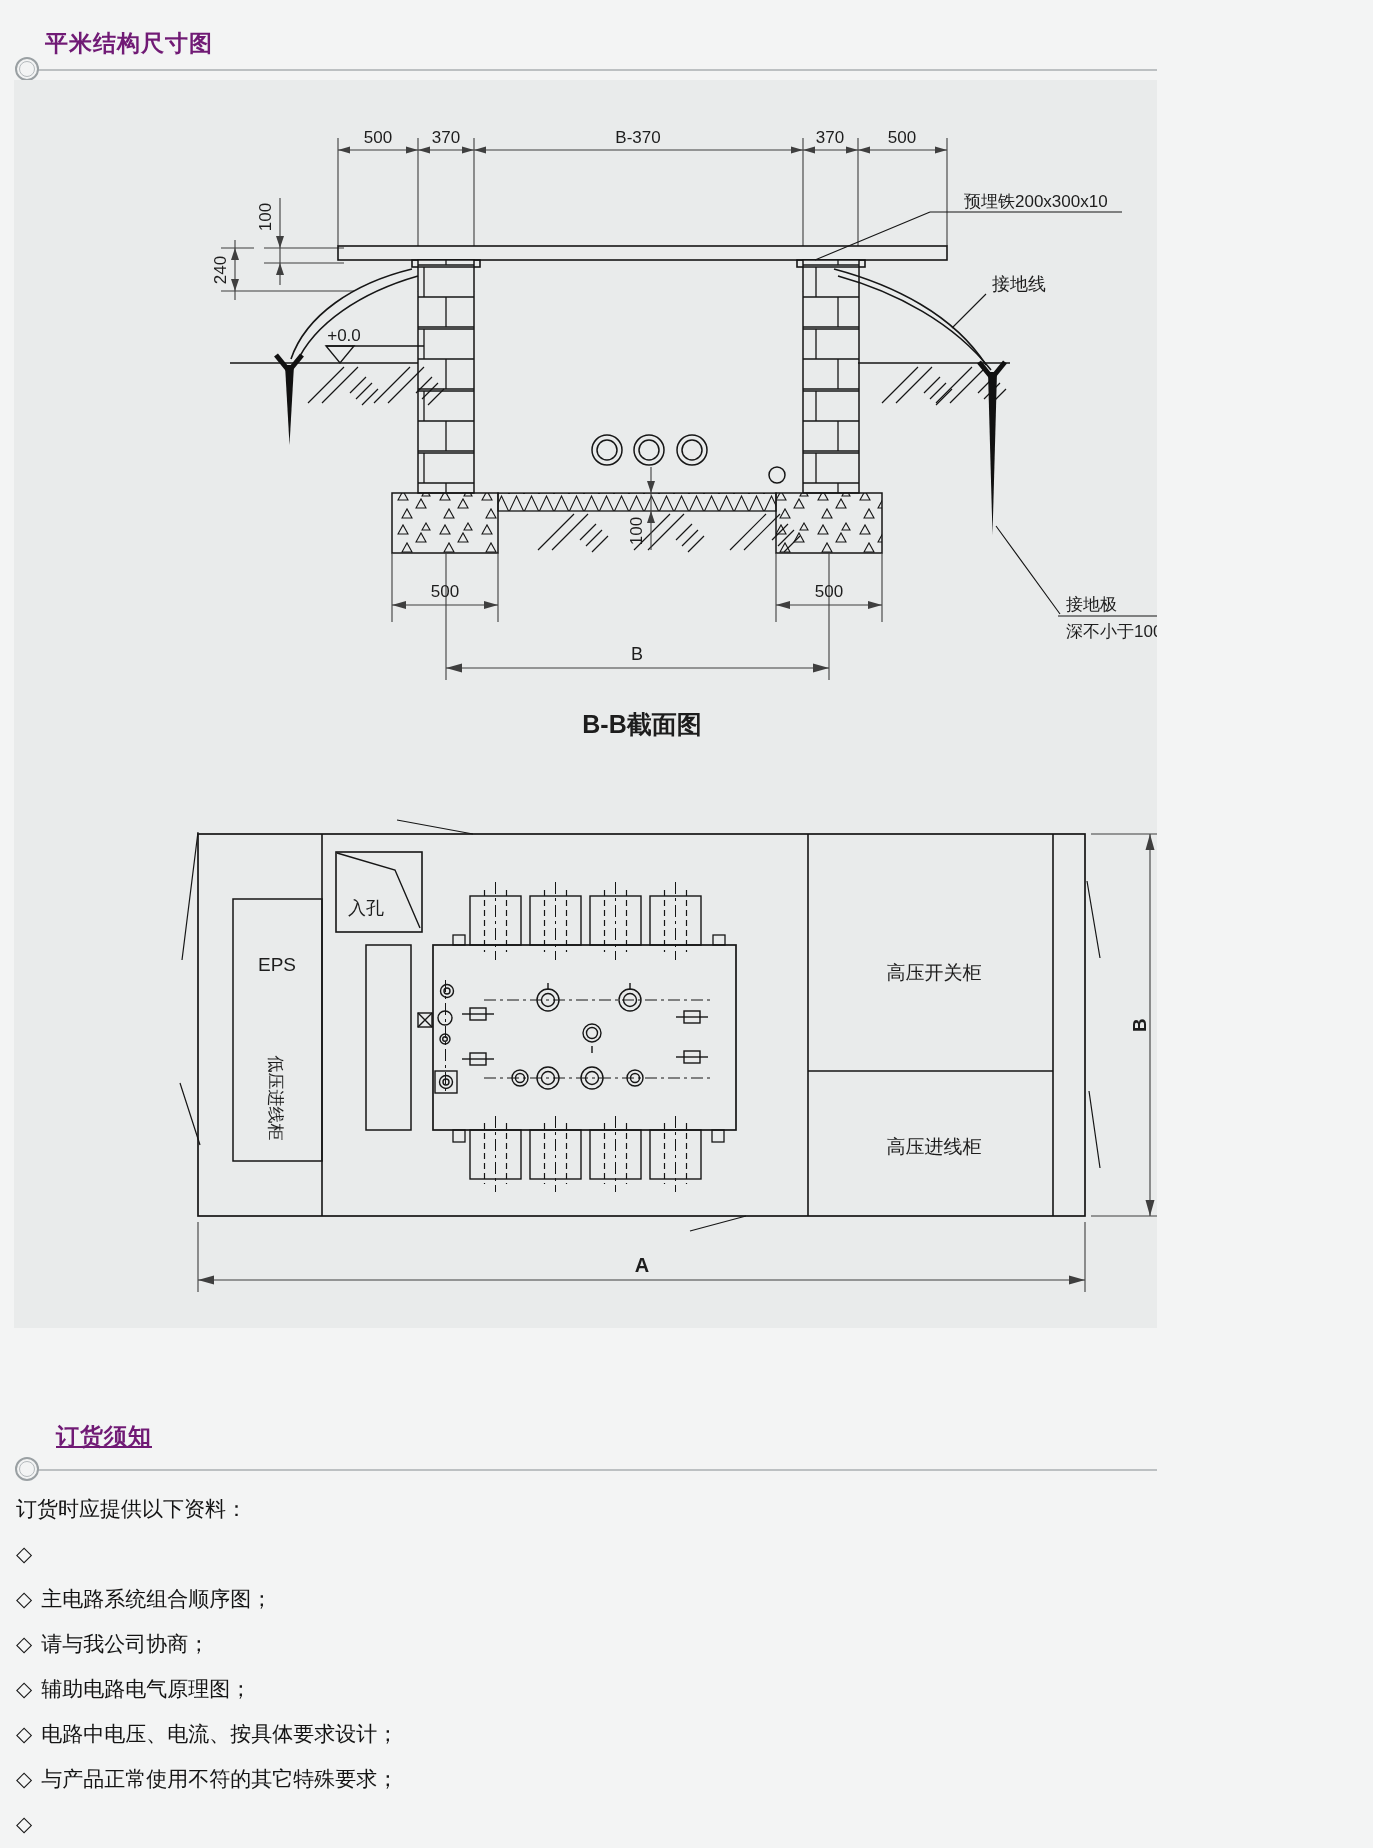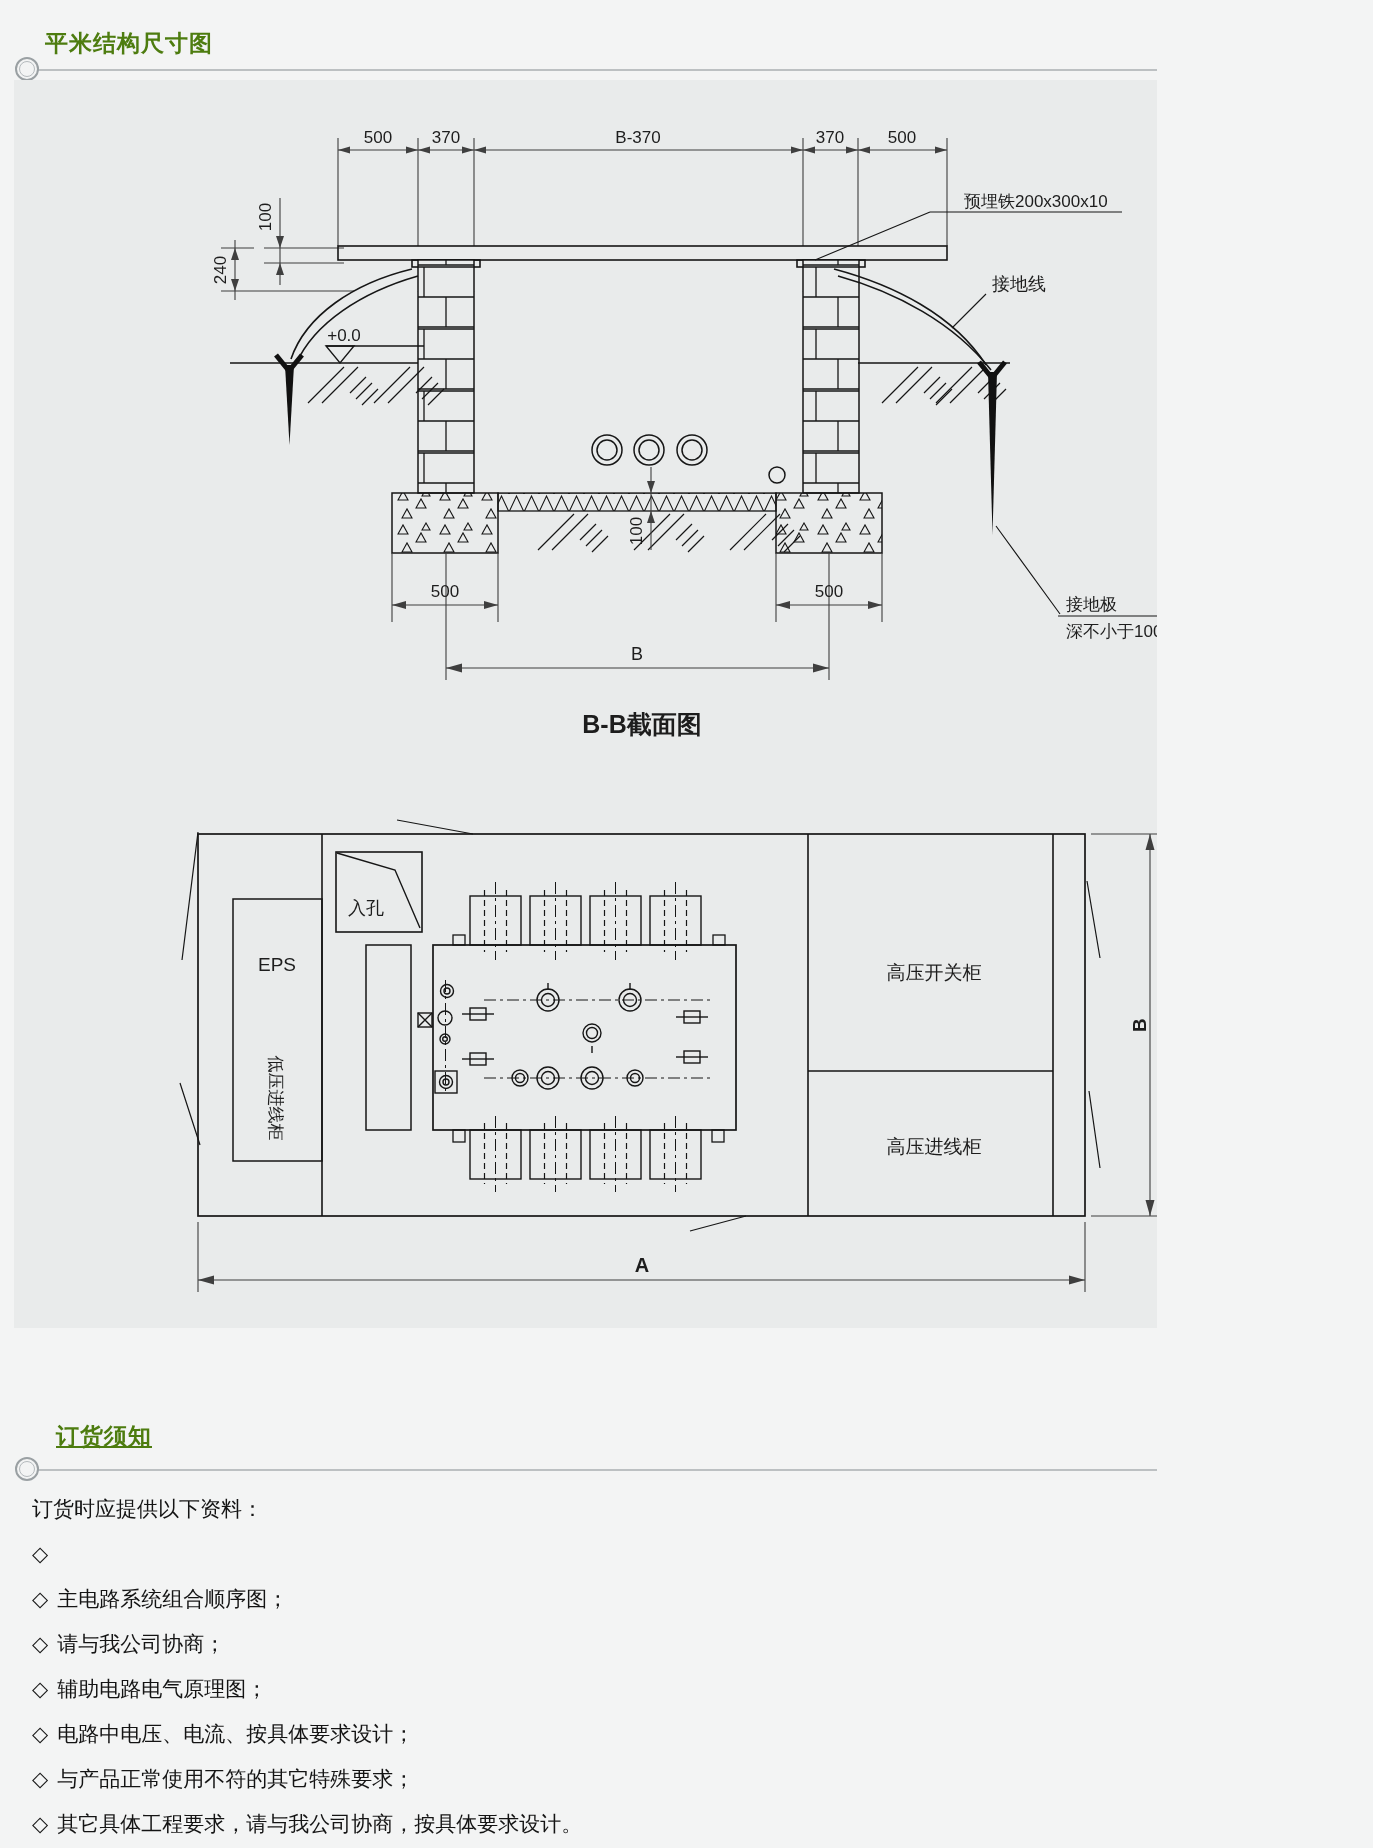--- a/index.html
+++ b/index.html
@@ -2,26 +2,26 @@
 <html><head>
 <meta charset="utf-8">
 <style>
   html,body{margin:0;padding:0;}
   body{
     width:1373px;height:1848px;position:relative;overflow:hidden;
     background:#f3f4f4;
     font-family:"Liberation Sans","DejaVu Sans",sans-serif;
     color:#1a1a1a;
   }
-  .sec-title{position:absolute;font-size:23px;font-weight:700;color:#4d7c0f;letter-spacing:1px;}
+  .sec-title{position:absolute;font-size:23px;font-weight:700;color:#701a75;letter-spacing:1px;}
   .sec-line{position:absolute;height:2px;background:#bcc0c2;}
   .hdr-circle{position:absolute;width:24px;height:24px;border:2px solid #9aa0a3;border-radius:50%;box-sizing:border-box;background:#f3f4f4;}
   .hdr-circle::after{content:"";position:absolute;inset:2px;border:1.5px solid #b5babd;border-radius:50%;}
   .panel{position:absolute;left:14px;top:80px;width:1143px;height:1248px;background:#e9ebeb;}
-  .notes{position:absolute;left:16px;top:1496px;width:1000px;display:flex;flex-direction:column;gap:19px;margin-left:16px;}
+  .notes{position:absolute;left:16px;top:1496px;width:1000px;display:flex;flex-direction:column;gap:19px;}
   .note-row{display:flex;align-items:flex-start;font-size:21px;line-height:26px;color:#141414;}
   .note-bullet{margin-right:9px;font-size:21px;}
   svg text{font-family:"Liberation Sans","DejaVu Sans",sans-serif;fill:#1d1d1d;}
 </style>
 </head>
 <body>
 
 <div class="sec-title" style="left:45px;top:28px;">平米结构尺寸图</div>
 <div class="sec-line" style="left:38px;top:69px;width:1119px;"></div>
 <div class="hdr-circle" style="left:15px;top:57px;"></div>
@@ -298,15 +298,14 @@
   <div class="note-row">
     <span class="note-bullet">◇</span>
     <span>电路中电压、电流、按具体要求设计；</span>
   </div>
   <div class="note-row">
     <span class="note-bullet">◇</span>
     <span>与产品正常使用不符的其它特殊要求；</span>
   </div>
   <div class="note-row">
     <span class="note-bullet">◇</span>
-    <span>其它具体工程要求，请与我公司协商，按具体要求设计。</span>
   </div>
 </div>
 
 </body></html>

